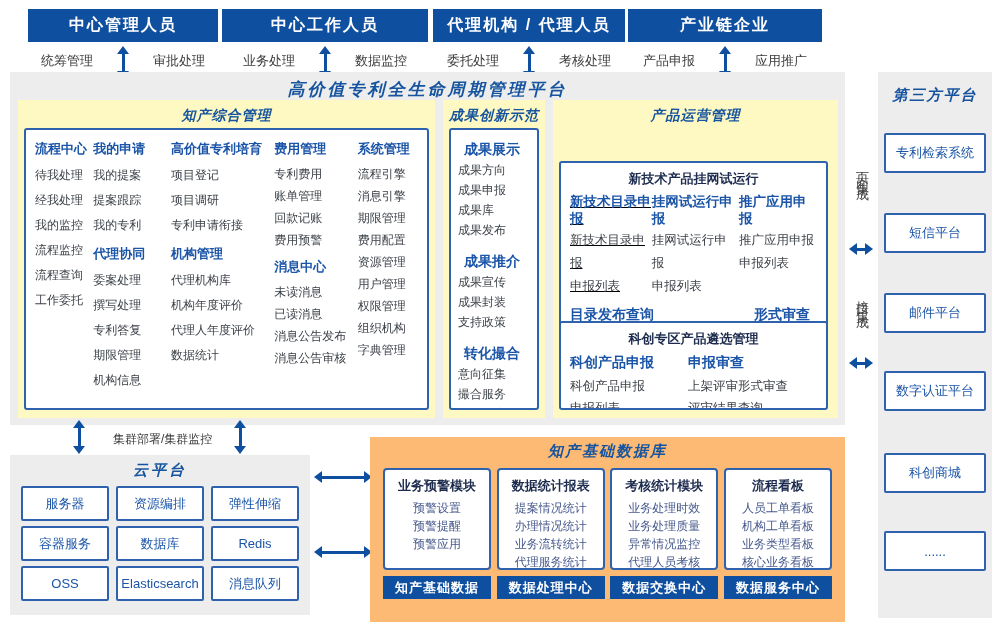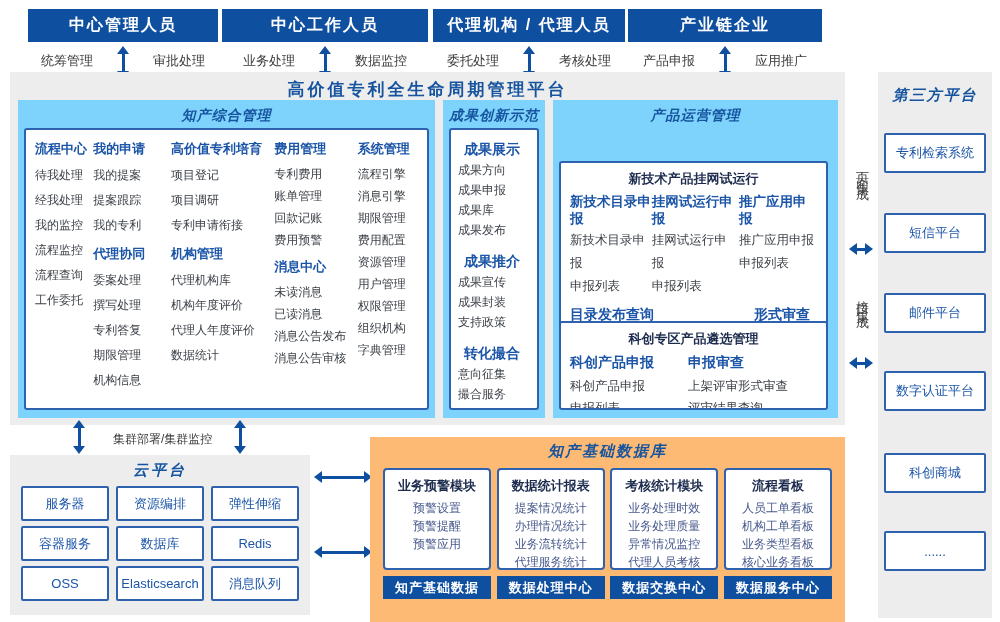--- a/index.html
+++ b/index.html
@@ -27,23 +27,23 @@
     border-left:6px solid transparent; border-right:6px solid transparent; border-top:8px solid #0f4fa0; }
   .h2arrow { position:absolute; height:12px; }
   .h2arrow .line { position:absolute; top:50%; left:7px; right:7px; height:3px; margin-top:-1.5px; background:#0f4fa0; }
   .h2arrow::before { content:""; position:absolute; left:0; top:50%; margin-top:-6px;
     border-top:6px solid transparent; border-bottom:6px solid transparent; border-right:8px solid #0f4fa0; }
   .h2arrow::after { content:""; position:absolute; right:0; top:50%; margin-top:-6px;
     border-top:6px solid transparent; border-bottom:6px solid transparent; border-left:8px solid #0f4fa0; }
 
   
   .main-platform { position:absolute; left:10px; top:72px; width:835px; height:353px; background:#ededed; }
-  .main-title { text-align:center; font-weight:bold; color:#16549f;
+  .main-title { text-align:center; font-weight:bold; font-style:italic; color:#16549f;
                 font-size:17px; letter-spacing:3px; padding-top:6px; }
-  .panel { position:absolute; background:#7dd3fc; }
+  .panel { position:absolute; background:#fef9c3; }
   .panel-ip   { left:8px;   top:28px; width:417px; height:318px; }
   .panel-achv { left:433px; top:28px; width:102px; height:318px; }
   .panel-prod { left:543px; top:28px; width:285px; height:318px; }
   .panel-title { text-align:center; font-weight:bold; font-style:italic; color:#16549f;
                  font-size:14px; letter-spacing:1px; padding-top:7px; }
   .wbox { position:absolute; background:#fff; border:2px solid #2e62ae; border-radius:3px; overflow:hidden; }
   .panel .wmain { left:6px; right:6px; top:28px; bottom:8px; }
 
   
   .ip-cols { display:flex; justify-content:space-between; padding:10px 9px 0; }
@@ -57,21 +57,21 @@
   
   .achv-inner { padding:5px 0 0; }
   .achv-inner .sec-h { font-size:14px; padding:5px 0 2px 13px; margin:0; }
   .achv-inner .item { line-height:20px; padding-left:7px; }
 
   
   .wboxA { left:6px; top:33px; width:269px; height:180px;margin-top:28px; }
   .wboxB { left:6px; top:221px; width:269px; height:89px; }
   .sub-title { text-align:center; font-size:13px; font-weight:bold; color:#1d2c4e; padding:7px 0 2px; }
   .boxA-cols { display:flex; justify-content:space-between; padding:3px 9px 0; }
-  .pa1{width:88px;} .pa2{width:94px;} .pa3{width:84px;}
+  .pa1{width:88px;text-decoration:underline;} .pa2{width:94px;} .pa3{width:84px;}
   .p-h { font-size:13.5px; font-weight:bold; color:#1b55a8; line-height:17px; min-height:36px; }
   .p-item { font-size:12.5px; color:#3d4249; line-height:23px; }
   .boxA-row2 { display:flex; padding:6px 9px 0; }
   .cat-block { flex:1; }
   .formal-block { width:82px; }
   .p-h2 { font-size:14px; font-weight:bold; color:#1b55a8; line-height:20px; }
   .cat-line { font-size:12px; color:#3d4249; line-height:21px; white-space:nowrap; }
   .cat-line .gap { display:inline-block; width:16px; }
   .boxB-cols { display:flex; padding:2px 9px 0; }
   .pb1{width:118px;} .pb2{flex:1;}

